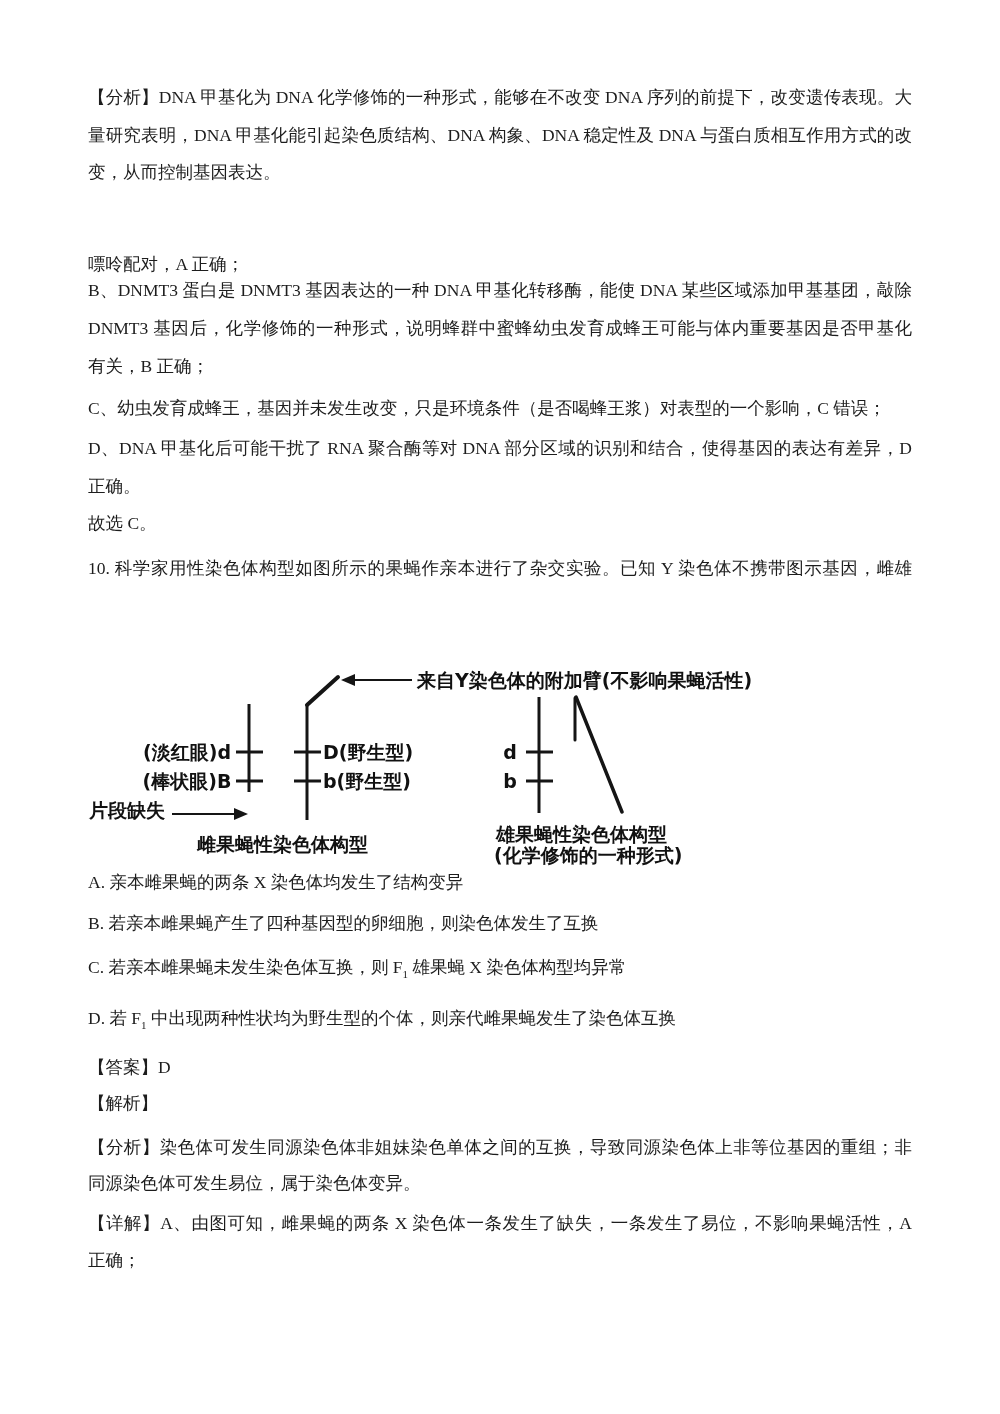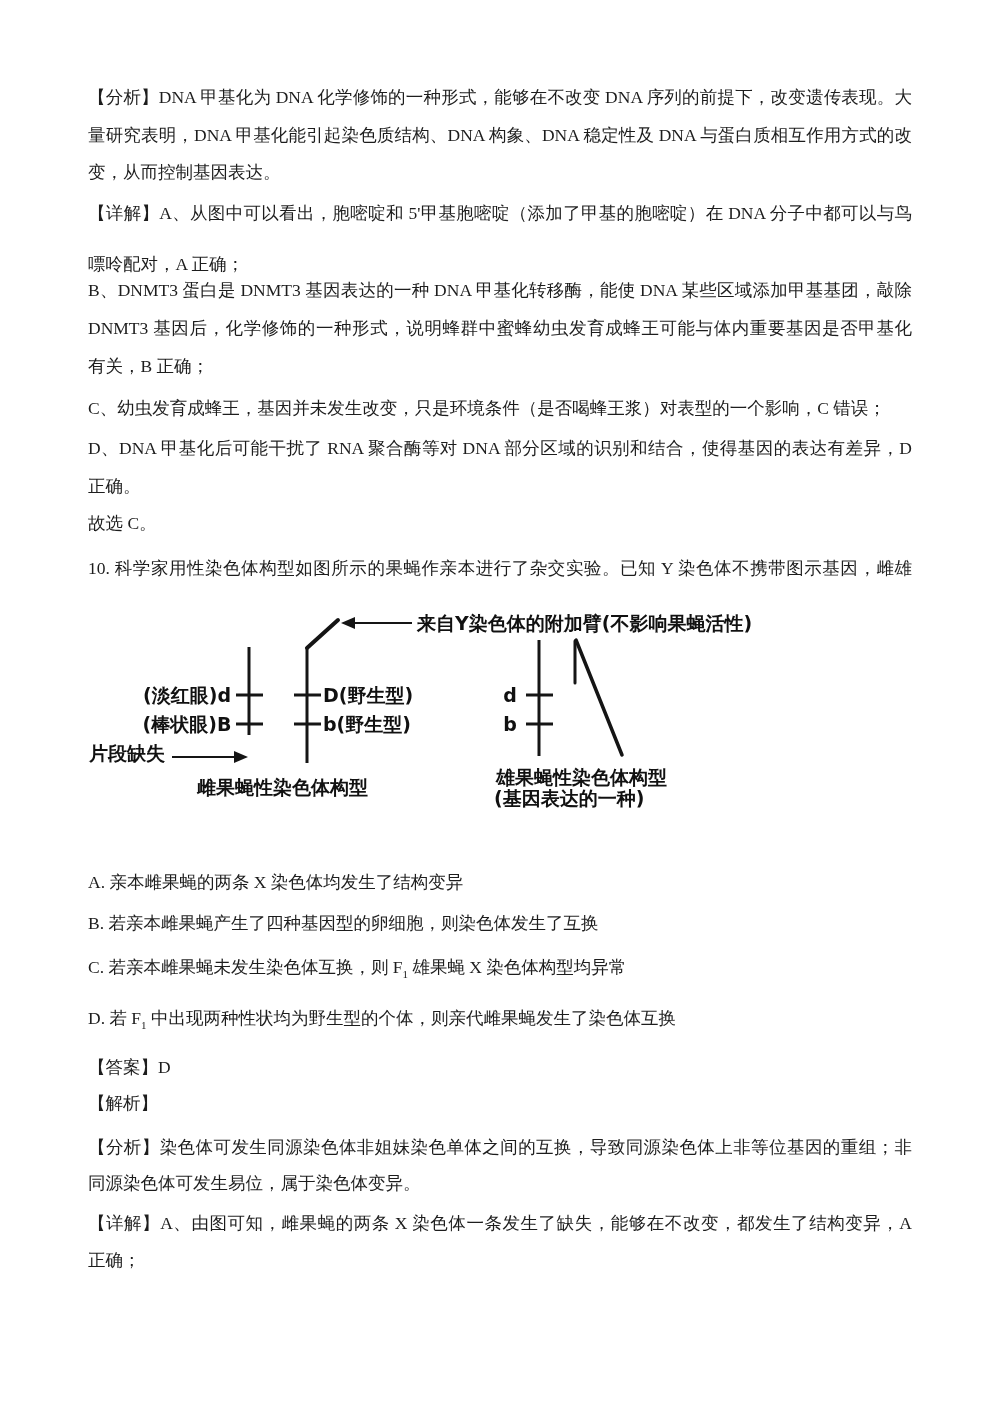--- a/index.html
+++ b/index.html
@@ -26,21 +26,21 @@
     text-justify:inter-character;
   }
   .fsub{
     font-size:11px;
     vertical-align:-5px;
     line-height:0;
   }
   
   .diagram{
     position:absolute;
-    left:0;top:607px;
+    left:0;top:664px;
     width:836px;height:215px;
   }
   .diagram svg{position:absolute;left:0;top:0;}
   .dlab{
     position:absolute;
     font-family:"DejaVu Sans","Liberation Sans",sans-serif;
     font-weight:700;
     font-size:19px;
     line-height:22px;
     white-space:nowrap;
@@ -51,21 +51,20 @@
   .fillhead{fill:#151515;stroke:none;}
 </style>
 </head>
 <body>
 
 <div class="page">
 
   <div class="ln j" style="top:78px">【分析】DNA 甲基化为 DNA 化学修饰的一种形式，能够在不改变 DNA 序列的前提下，改变遗传表现。大</div>
   <div class="ln j" style="top:116px">量研究表明，DNA 甲基化能引起染色质结构、DNA 构象、DNA 稳定性及 DNA 与蛋白质相互作用方式的改</div>
   <div class="ln" style="top:153px">变，从而控制基因表达。</div>
-  <div class="ln j" style="top:194px">【详解】A、从图中可以看出，胞嘧啶和 5'甲基胞嘧啶（添加了甲基的胞嘧啶）在 DNA 分子中都可以与鸟</div>
   <div class="ln" style="top:245px">嘌呤配对，A 正确；</div>
   <div class="ln j" style="top:271px">B、DNMT3 蛋白是 DNMT3 基因表达的一种 DNA 甲基化转移酶，能使 DNA 某些区域添加甲基基团，敲除</div>
   <div class="ln j" style="top:309px">DNMT3 基因后，化学修饰的一种形式，说明蜂群中蜜蜂幼虫发育成蜂王可能与体内重要基因是否甲基化</div>
   <div class="ln" style="top:347px">有关，B 正确；</div>
   <div class="ln" style="top:389px">C、幼虫发育成蜂王，基因并未发生改变，只是环境条件（是否喝蜂王浆）对表型的一个影响，C 错误；</div>
   <div class="ln j" style="top:429px">D、DNA 甲基化后可能干扰了 RNA 聚合酶等对 DNA 部分区域的识别和结合，使得基因的表达有差异，D</div>
   <div class="ln" style="top:467px">正确。</div>
   <div class="ln" style="top:504px">故选 C。</div>
 
   <div class="ln j" style="top:549px">10. 科学家用性染色体构型如图所示的果蝇作亲本进行了杂交实验。已知 Y 染色体不携带图示基因，雌雄</div>
@@ -99,28 +98,28 @@
     <div class="dlab" style="left:417px;top:5px">来自Y染色体的附加臂(不影响果蝇活性)</div>
     <div class="dlab ralign" style="left:130px;top:77px;width:114px">(淡红眼)d</div>
     <div class="dlab ralign" style="left:130px;top:106px;width:114px">(棒状眼)B</div>
     <div class="dlab" style="left:323px;top:77px">D(野生型)</div>
     <div class="dlab" style="left:323px;top:106px">b(野生型)</div>
     <div class="dlab ralign" style="left:500px;top:77px;width:20px">d</div>
     <div class="dlab ralign" style="left:500px;top:106px;width:20px">b</div>
     <div class="dlab" style="left:89px;top:135px">片段缺失</div>
     <div class="dlab" style="left:197px;top:169px">雌果蝇性染色体构型</div>
     <div class="dlab" style="left:496px;top:159px">雄果蝇性染色体构型</div>
-    <div class="dlab" style="left:494px;top:180px">(基因表达的一种)</div>
+    <div class="dlab" style="left:494px;top:180px">(化学修饰的一种形式)</div>
   </div>
 
   <div class="ln" style="top:863px">A. 亲本雌果蝇的两条 X 染色体均发生了结构变异</div>
   <div class="ln" style="top:904px">B. 若亲本雌果蝇产生了四种基因型的卵细胞，则染色体发生了互换</div>
   <div class="ln" style="top:948px"><span>C. 若亲本雌果蝇未发生染色体互换，则 </span><span><span>F</span><sub class="fsub">1</sub></span><span> 雄果蝇 X 染色体构型均异常</span></div>
   <div class="ln" style="top:999px"><span>D. 若 </span><span><span>F</span><sub class="fsub">1</sub></span><span> 中出现两种性状均为野生型的个体，则亲代雌果蝇发生了染色体互换</span></div>
 
   <div class="ln" style="top:1048px">【答案】D</div>
   <div class="ln" style="top:1084px">【解析】</div>
   <div class="ln j" style="top:1128px">【分析】染色体可发生同源染色体非姐妹染色单体之间的互换，导致同源染色体上非等位基因的重组；非</div>
   <div class="ln" style="top:1164px">同源染色体可发生易位，属于染色体变异。</div>
-  <div class="ln j" style="top:1204px">【详解】A、由图可知，雌果蝇的两条 X 染色体一条发生了缺失，能够在不改变，都发生了结构变异，A</div>
+  <div class="ln j" style="top:1204px">【详解】A、由图可知，雌果蝇的两条 X 染色体一条发生了缺失，一条发生了易位，不影响果蝇活性，A</div>
   <div class="ln" style="top:1241px">正确；</div>
 
 </div>
 
 </body></html>

